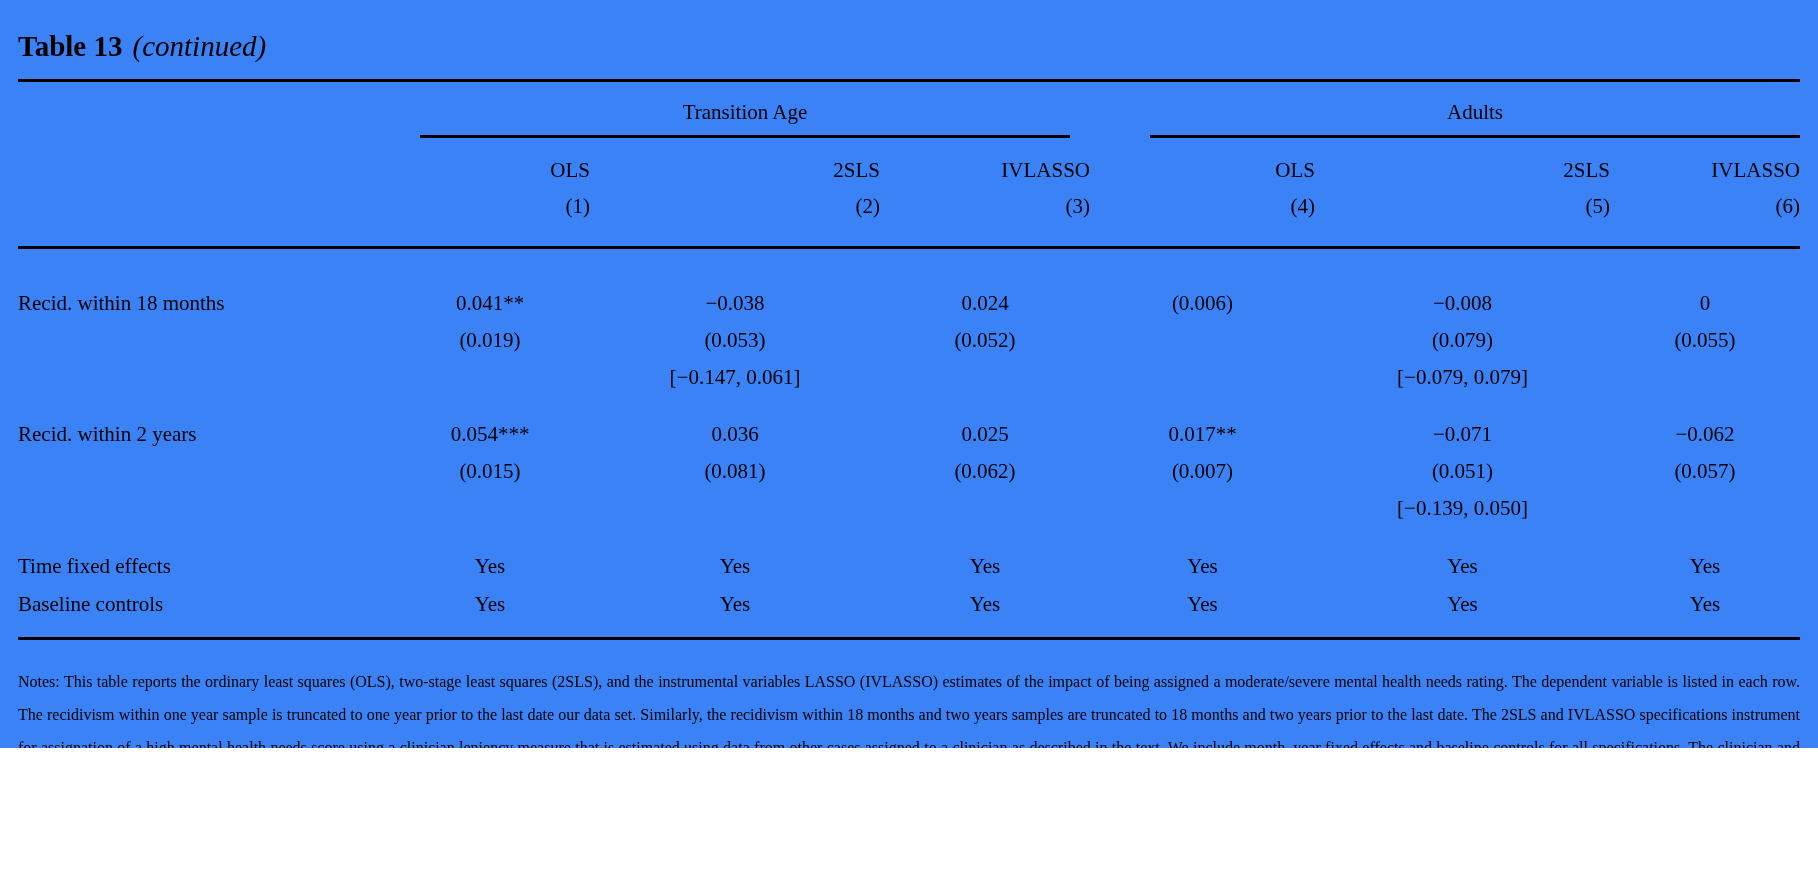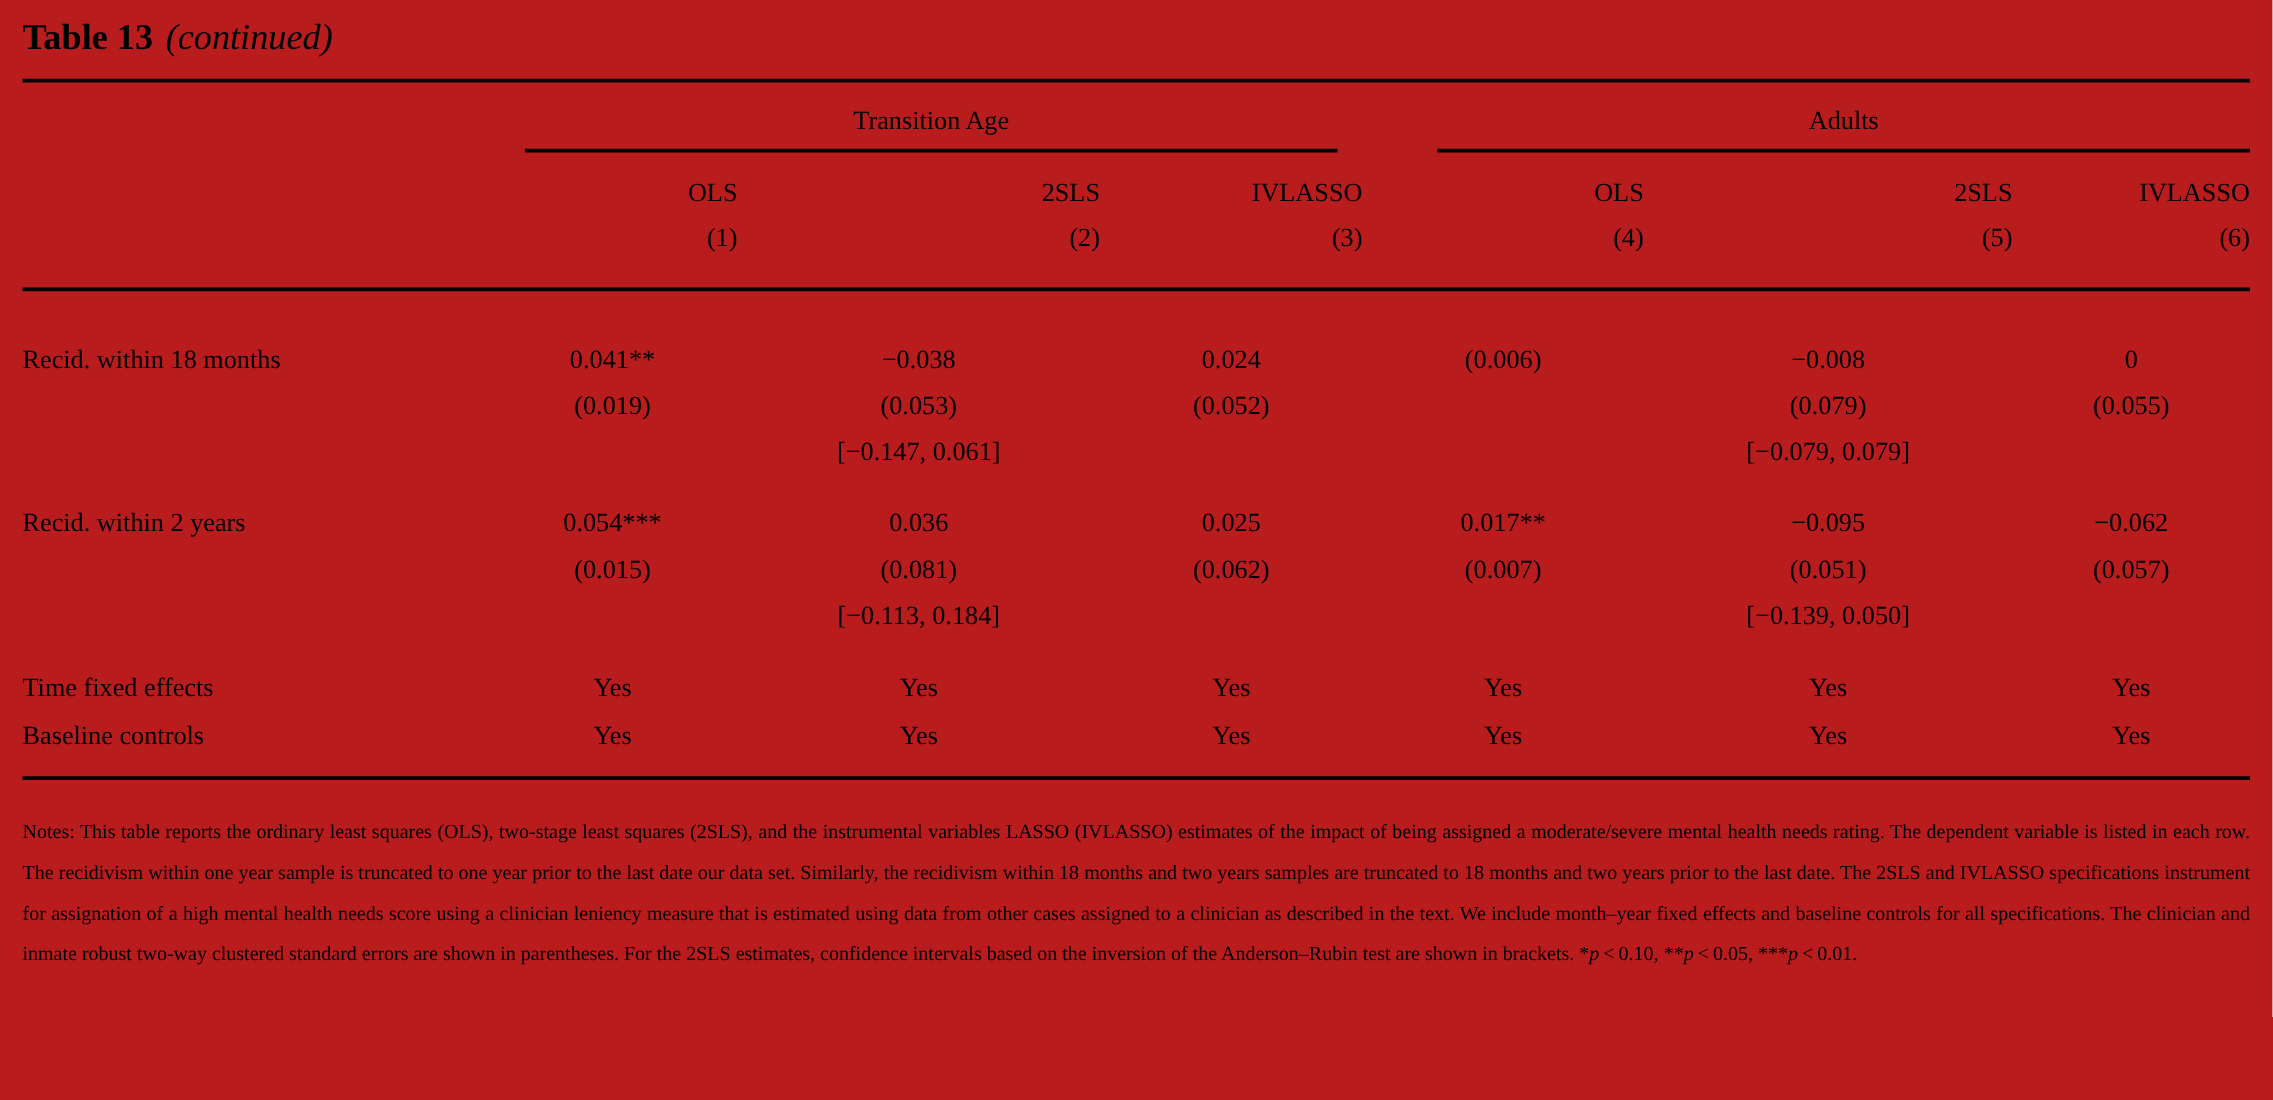--- a/index.html
+++ b/index.html
@@ -1,22 +1,22 @@
 <!DOCTYPE html>
 <html><head>
 <meta charset="utf-8">
 <style>
   html, body { margin: 0; padding: 0; background: #ffffff; }
   .page {
     position: relative;
     width: 1818px;
-    height: 880px;
+    height: 748px;
     box-sizing: border-box;
-    padding: 0 18px;
-    background: #b91c1c;
+    padding: 16px 18px;
+    background: #3b82f6;
     color: #000000;
     font-family: "Liberation Serif", "DejaVu Serif", serif;
     overflow: hidden;
   }
   .title { font-size: 29px; padding-top: 14px; margin-bottom: 16px; }
   .t-main { font-weight: bold; }
   .t-cont { font-style: italic; margin-left: 10px; }
 
   .hrule { border: 0; border-top: 3px solid #000; height: 0; margin: 0; }
 
@@ -150,34 +150,33 @@
     <div class="tbl block">
       <div class="lab row-label">Recid. within 2 years</div>
       <div class="cc">
         <span class="dl">0.054***</span>
         <span class="dl">(0.015)</span>
         <span class="dl"></span>
       </div>
       <div class="cc">
         <span class="dl">0.036</span>
         <span class="dl">(0.081)</span>
-        <span class="dl">[−0.113, 0.184]</span>
       </div>
       <div class="cc">
         <span class="dl">0.025</span>
         <span class="dl">(0.062)</span>
         <span class="dl"></span>
       </div>
       <div class="cc">
         <span class="dl">0.017**</span>
         <span class="dl">(0.007)</span>
         <span class="dl"></span>
       </div>
       <div class="cc">
-        <span class="dl">−0.095</span>
+        <span class="dl">−0.071</span>
         <span class="dl">(0.051)</span>
         <span class="dl">[−0.139, 0.050]</span>
       </div>
       <div class="cc">
         <span class="dl">−0.062</span>
         <span class="dl">(0.057)</span>
         <span class="dl"></span>
       </div>
     </div>
 

